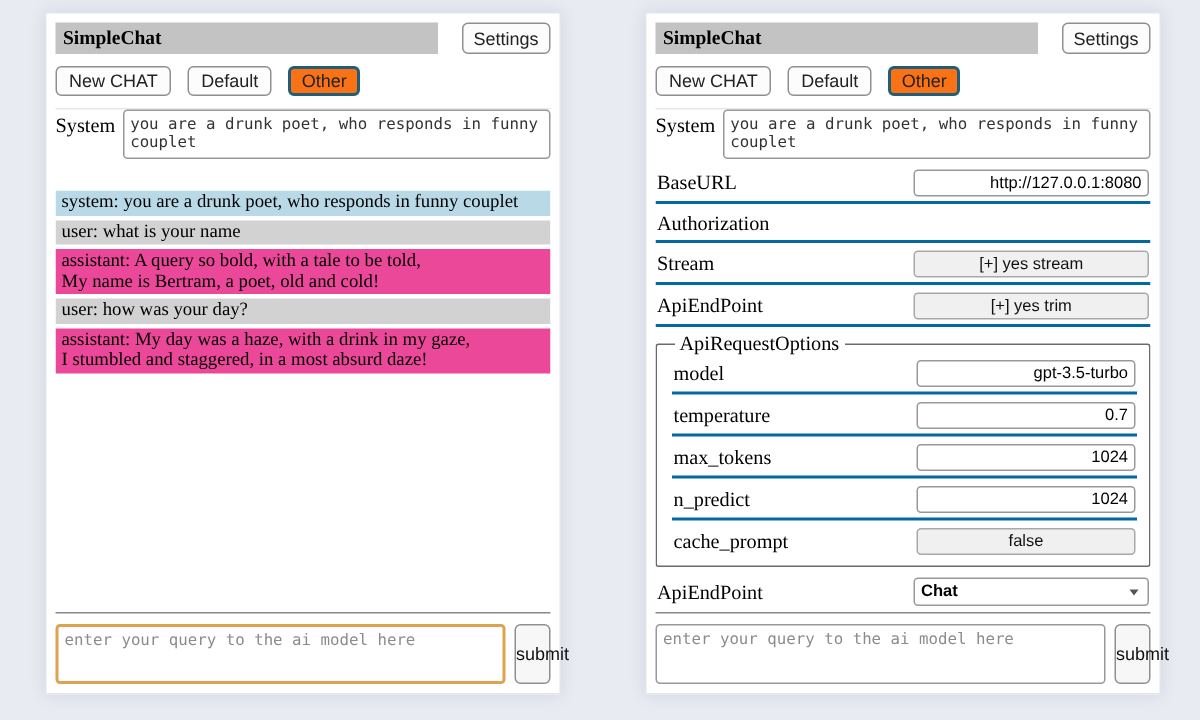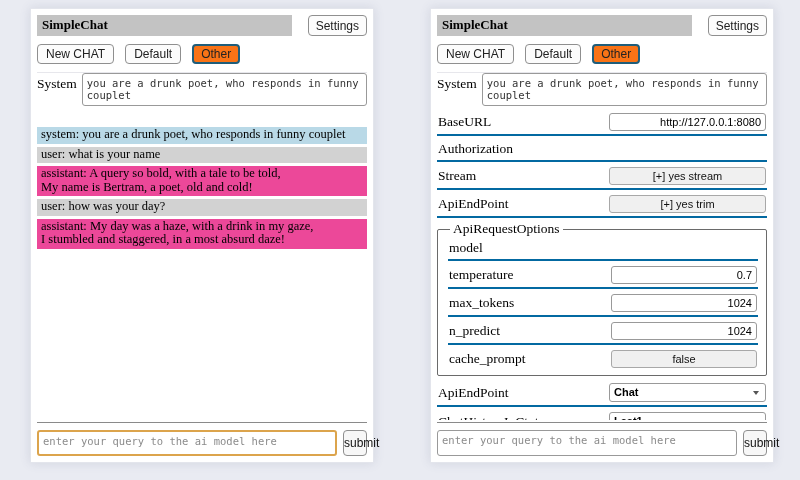--- a/index.html
+++ b/index.html
@@ -148,21 +148,21 @@
     top: 7px;
     width: 0; height: 0;
     border-left: 3.5px solid transparent;
     border-right: 3.5px solid transparent;
     border-top: 4.5px solid #555;
   }
 
   
   .divider { border-top: 1px solid #8a8a8a; margin: 2px 0 7px 0; }
   .query-row { display: flex; align-items: stretch; }
-  .query-row textarea { flex: 1; height: 26px; }
+  .query-row textarea { flex: 1; height: 40px; }
   .query-row textarea.focused { border: 2px solid #dca44c; }
   .submit-btn {
     font-family: "Liberation Sans", sans-serif;
     font-size: 12px;
     margin-left: 6px;
     width: 24px;
     background: #f7f7f7;
     border: 1px solid #8f8f8f;
     border-radius: 4px;
     color: #111;
@@ -252,20 +252,23 @@
       <span class="cfg-control">
           <button class="toggle-btn">[+] yes trim</button>
         </span>
     </div>
 
     <fieldset class="api-opts">
       <legend>ApiRequestOptions</legend>
 
       <div class="cfg-row">
         <span class="cfg-label">model</span>
+        <span class="cfg-control">
+            <input type="text" value="gpt-3.5-turbo" style="">
+          </span>
       </div>
 
       <div class="cfg-row">
         <span class="cfg-label">temperature</span>
         <span class="cfg-control">
             <input type="text" value="0.7" style="">
           </span>
       </div>
 
       <div class="cfg-row">

